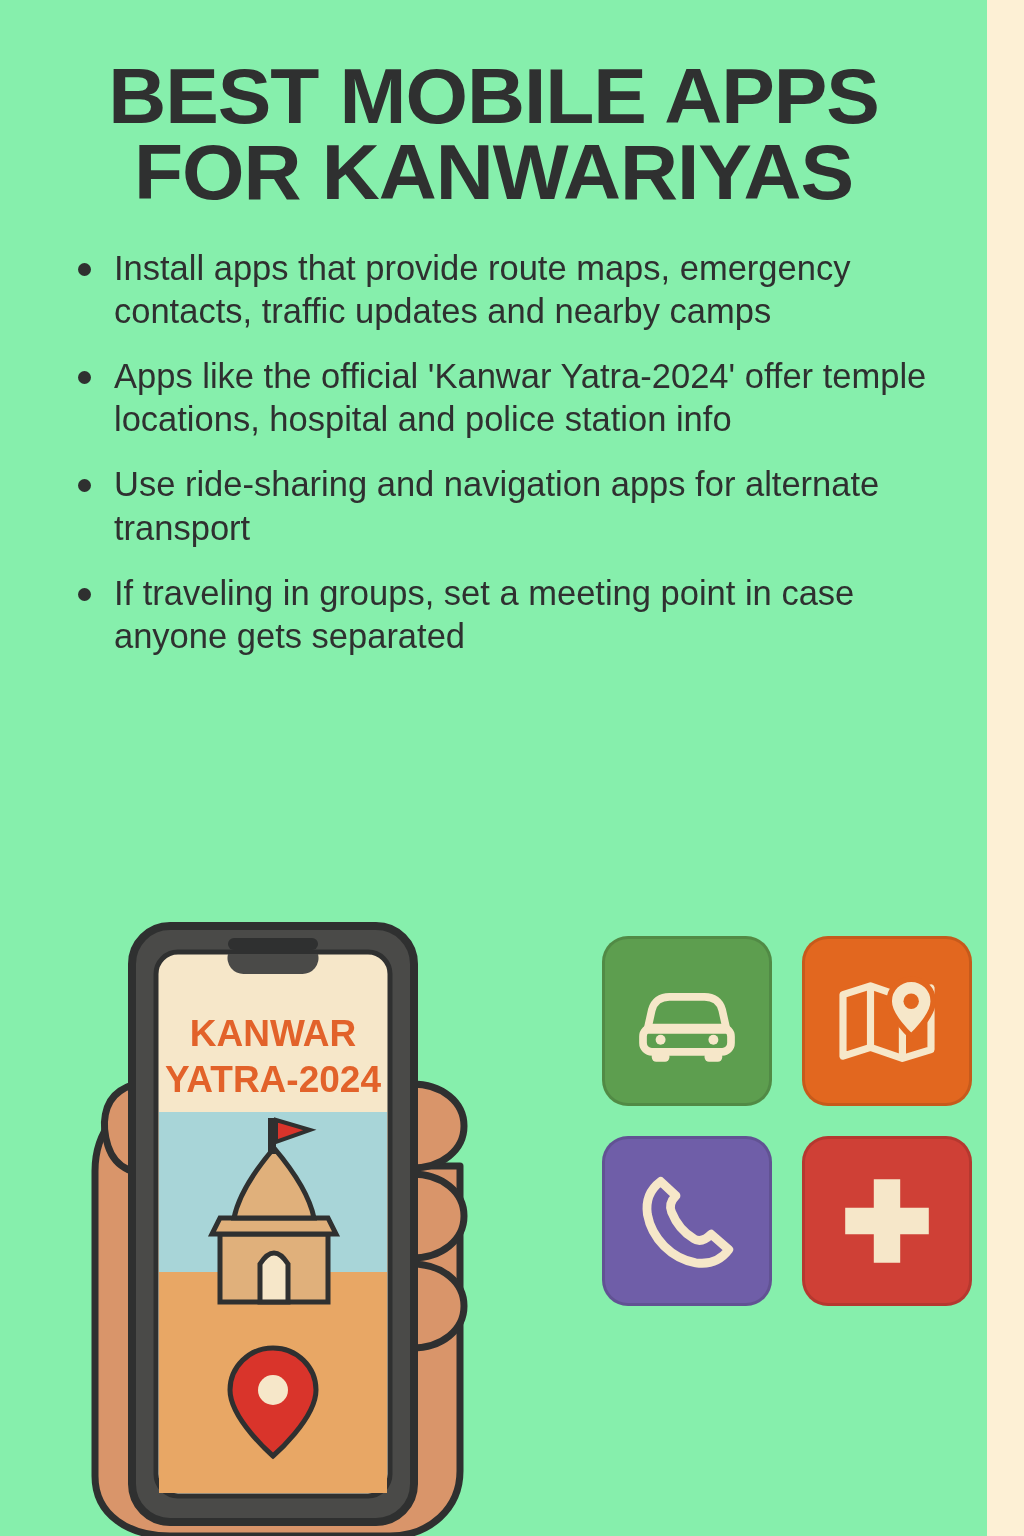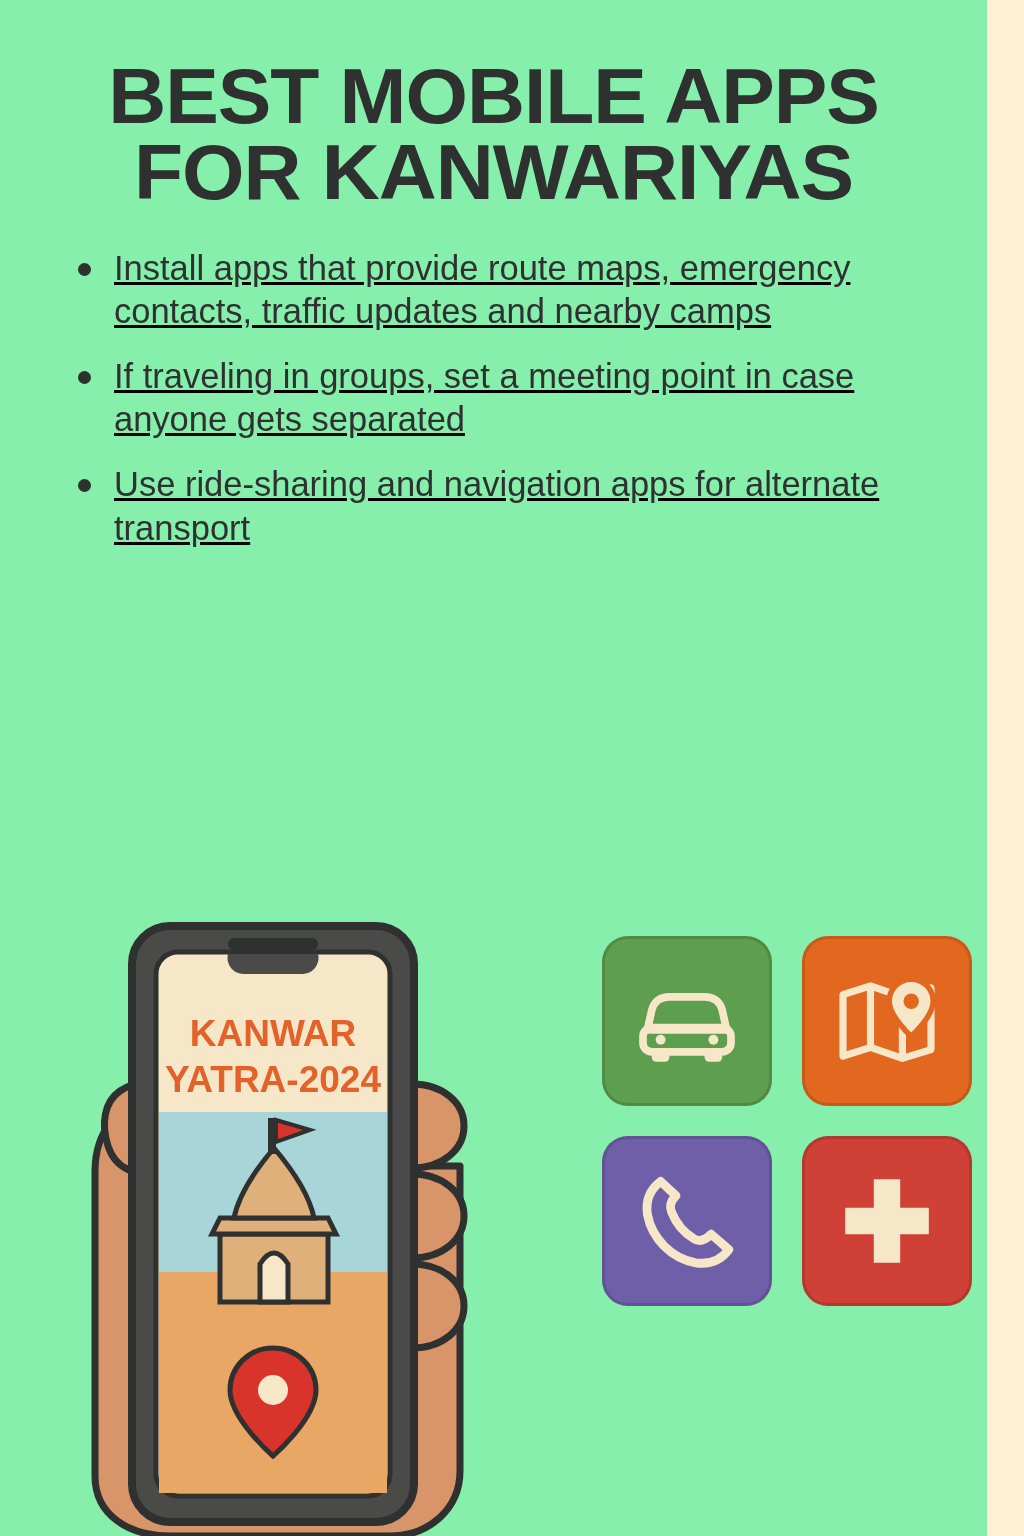--- a/index.html
+++ b/index.html
@@ -34,21 +34,20 @@
     font-family: "Liberation Sans", sans-serif;
     transform: scaleX(1.03);
   }
   .title .line2 {
     display: block;
   }
   .bullets {
     margin: 36px 0 0 0;
     padding: 0 44px 0 70px;
     list-style: none;
-    text-decoration: underline;
   }
   .bullets li {
     position: relative;
     padding-left: 44px;
     margin-bottom: 22px;
     font-size: 34.5px;
     line-height: 1.25;
     color: #2f3030;
     font-weight: 400;
   }
@@ -112,25 +111,29 @@
     <span class="line2">FOR KANWARIYAS</span>
   </h1>
 
   <ul class="bullets">
     <li>
       <span class="dot"></span>
       <span class="txt">Install apps that provide route maps, emergency contacts, traffic updates and nearby camps</span>
     </li>
     <li>
       <span class="dot"></span>
+      <span class="txt">Apps like the official 'Kanwar Yatra-2024' offer temple locations, hospital and police station info</span>
+    </li>
+    <li>
+      <span class="dot"></span>
+      <span class="txt">Use ride-sharing and navigation apps for alternate transport</span>
+    </li>
+    <li>
+      <span class="dot"></span>
       <span class="txt">If traveling in groups, set a meeting point in case anyone gets separated</span>
-    </li>
-    <li>
-      <span class="dot"></span>
-      <span class="txt">Use ride-sharing and navigation apps for alternate transport</span>
     </li>
   </ul>
 
   <div class="illustration">
 
     <div class="phone-wrap">
       <svg width="500" height="620" viewBox="0 0 500 620">
 
         <g>
           <path d="M95 180 C60 185 35 215 35 255 L35 560 C35 600 70 620 110 620 L330 620 C370 620 400 592 400 555 L400 250 L150 250 Z" fill="#d9956a" stroke="#2f3030" stroke-width="7" stroke-linejoin="round"></path>

